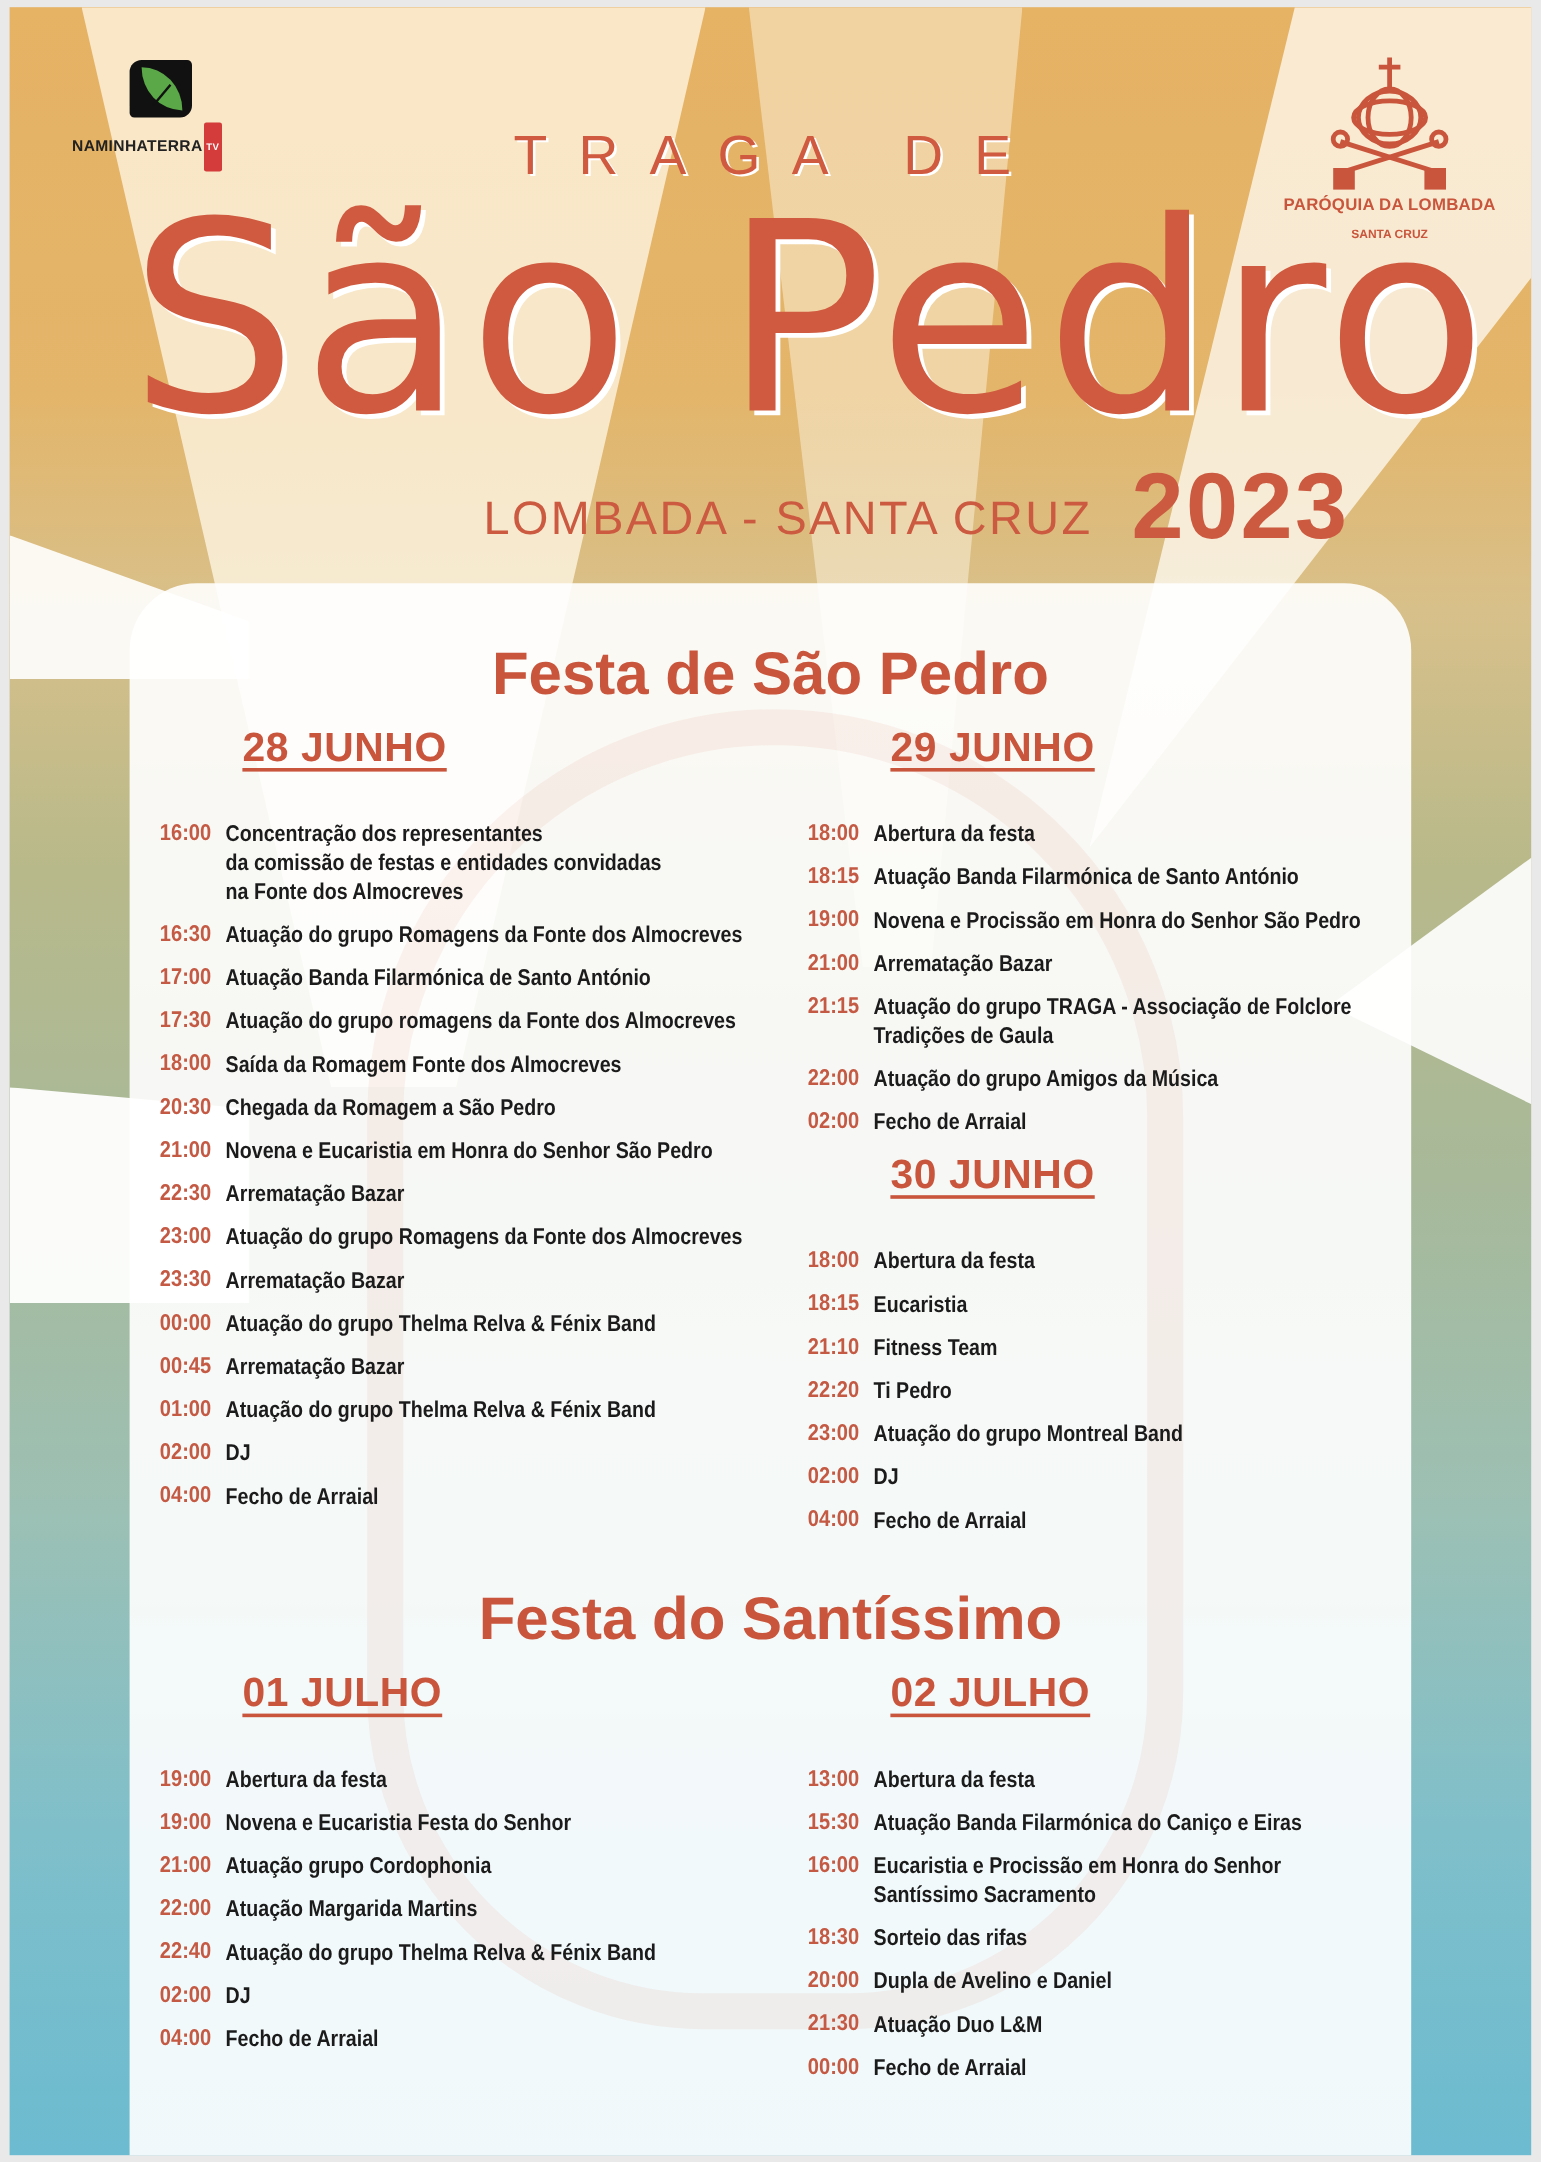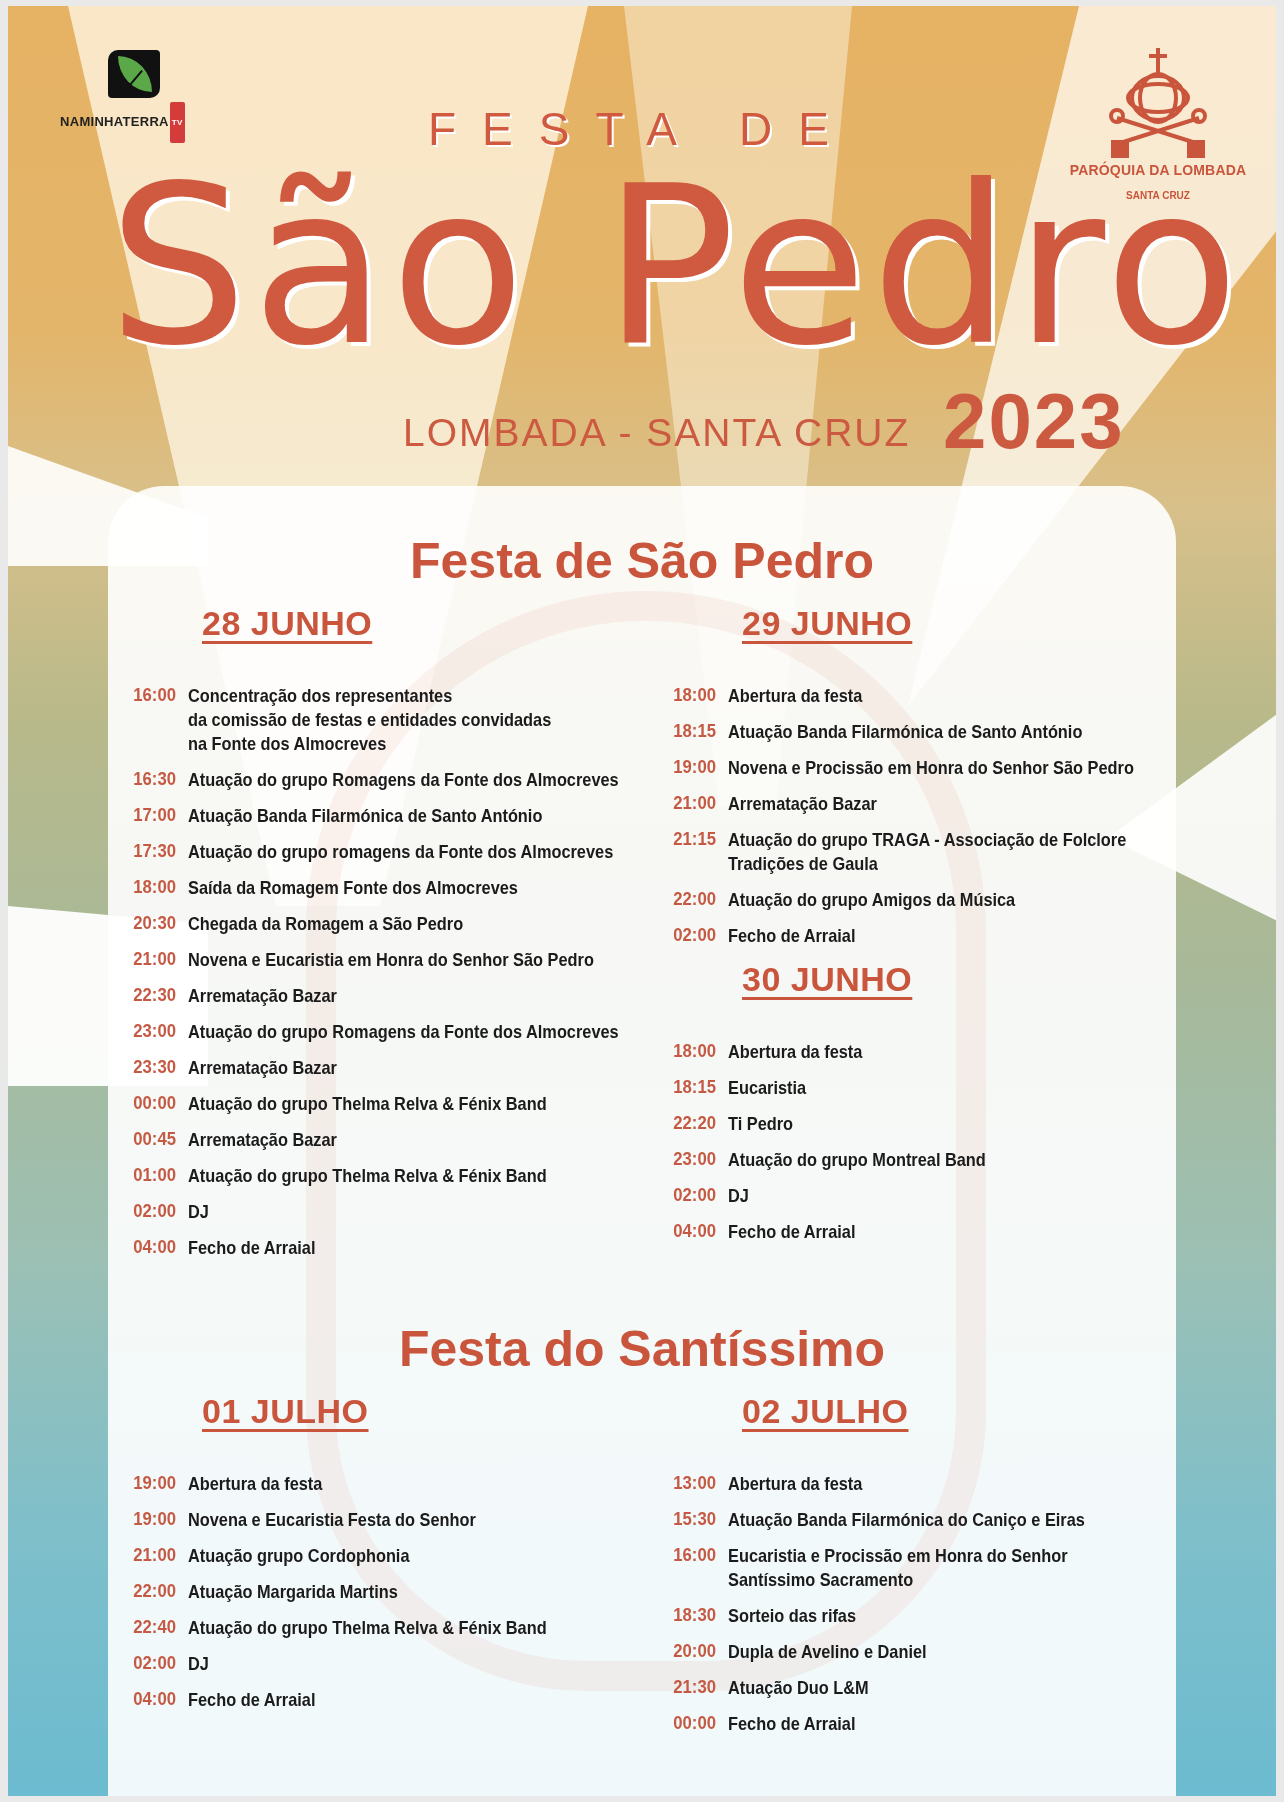--- a/index.html
+++ b/index.html
@@ -92,21 +92,21 @@
         <circle cx="14" cy="70" r="6"></circle>
         <circle cx="96" cy="70" r="6"></circle>
       </g>
       <rect x="8" y="94" width="18" height="18" fill="#c9553c"></rect>
       <rect x="84" y="94" width="18" height="18" fill="#c9553c"></rect>
     </svg>
     <div class="parish-name">PARÓQUIA DA LOMBADA</div>
     <div class="parish-sub">SANTA CRUZ</div>
   </div>
 
-  <div class="title-small">FESTA DE</div>
+  <div class="title-small">TRAGA DE</div>
   <div class="title-big">São Pedro</div>
   <div class="subtitle">LOMBADA - SANTA CRUZ</div>
   <div class="year">2023</div>
 
   <div class="card">
     <div class="watermark"></div>
 
     <div class="section-title" style="top:46px;">Festa de São Pedro</div>
 
     <div class="day-heading" style="left:94px; top:118px;">28 JUNHO</div>
@@ -212,20 +212,24 @@
     <ul class="events" style="left:548px; top:534px;">
         <li class="event">
           <span class="ev-time">18:00</span>
           <span class="ev-desc">Abertura da festa</span>
         </li>
         <li class="event">
           <span class="ev-time">18:15</span>
           <span class="ev-desc">Eucaristia</span>
         </li>
         <li class="event">
+          <span class="ev-time">21:10</span>
+          <span class="ev-desc">Fitness Team</span>
+        </li>
+        <li class="event">
           <span class="ev-time">22:20</span>
           <span class="ev-desc">Ti Pedro</span>
         </li>
         <li class="event">
           <span class="ev-time">23:00</span>
           <span class="ev-desc">Atuação do grupo Montreal Band</span>
         </li>
         <li class="event">
           <span class="ev-time">02:00</span>
           <span class="ev-desc">DJ</span>

